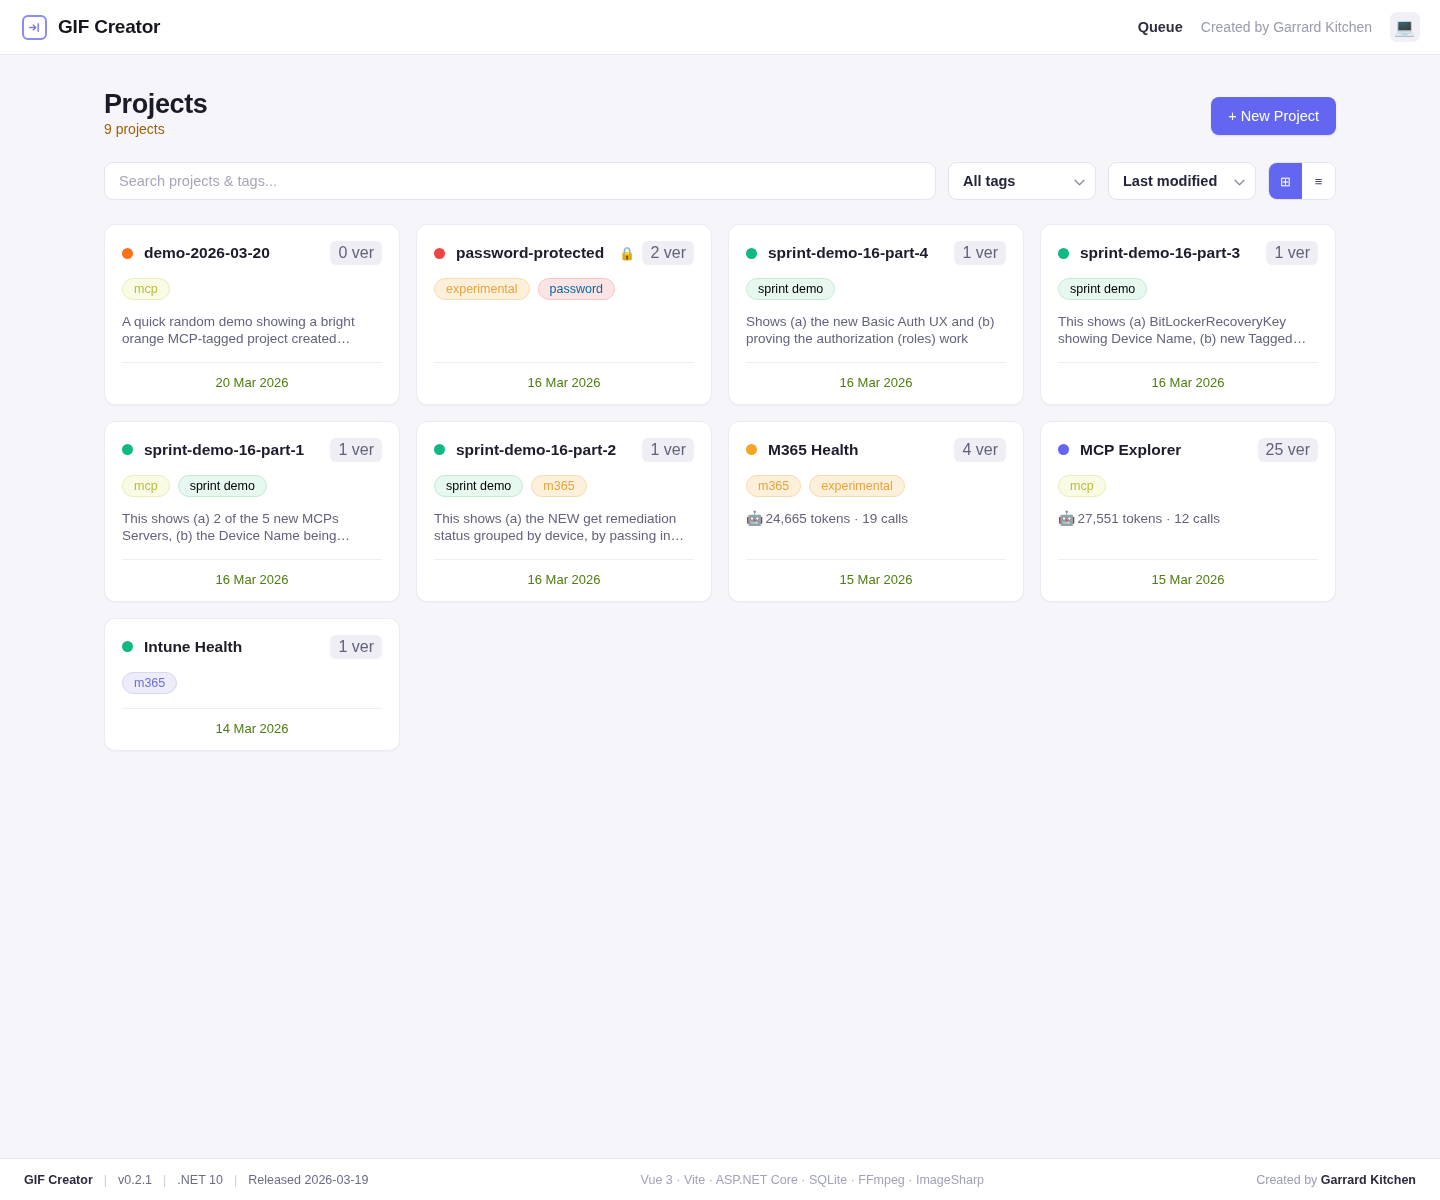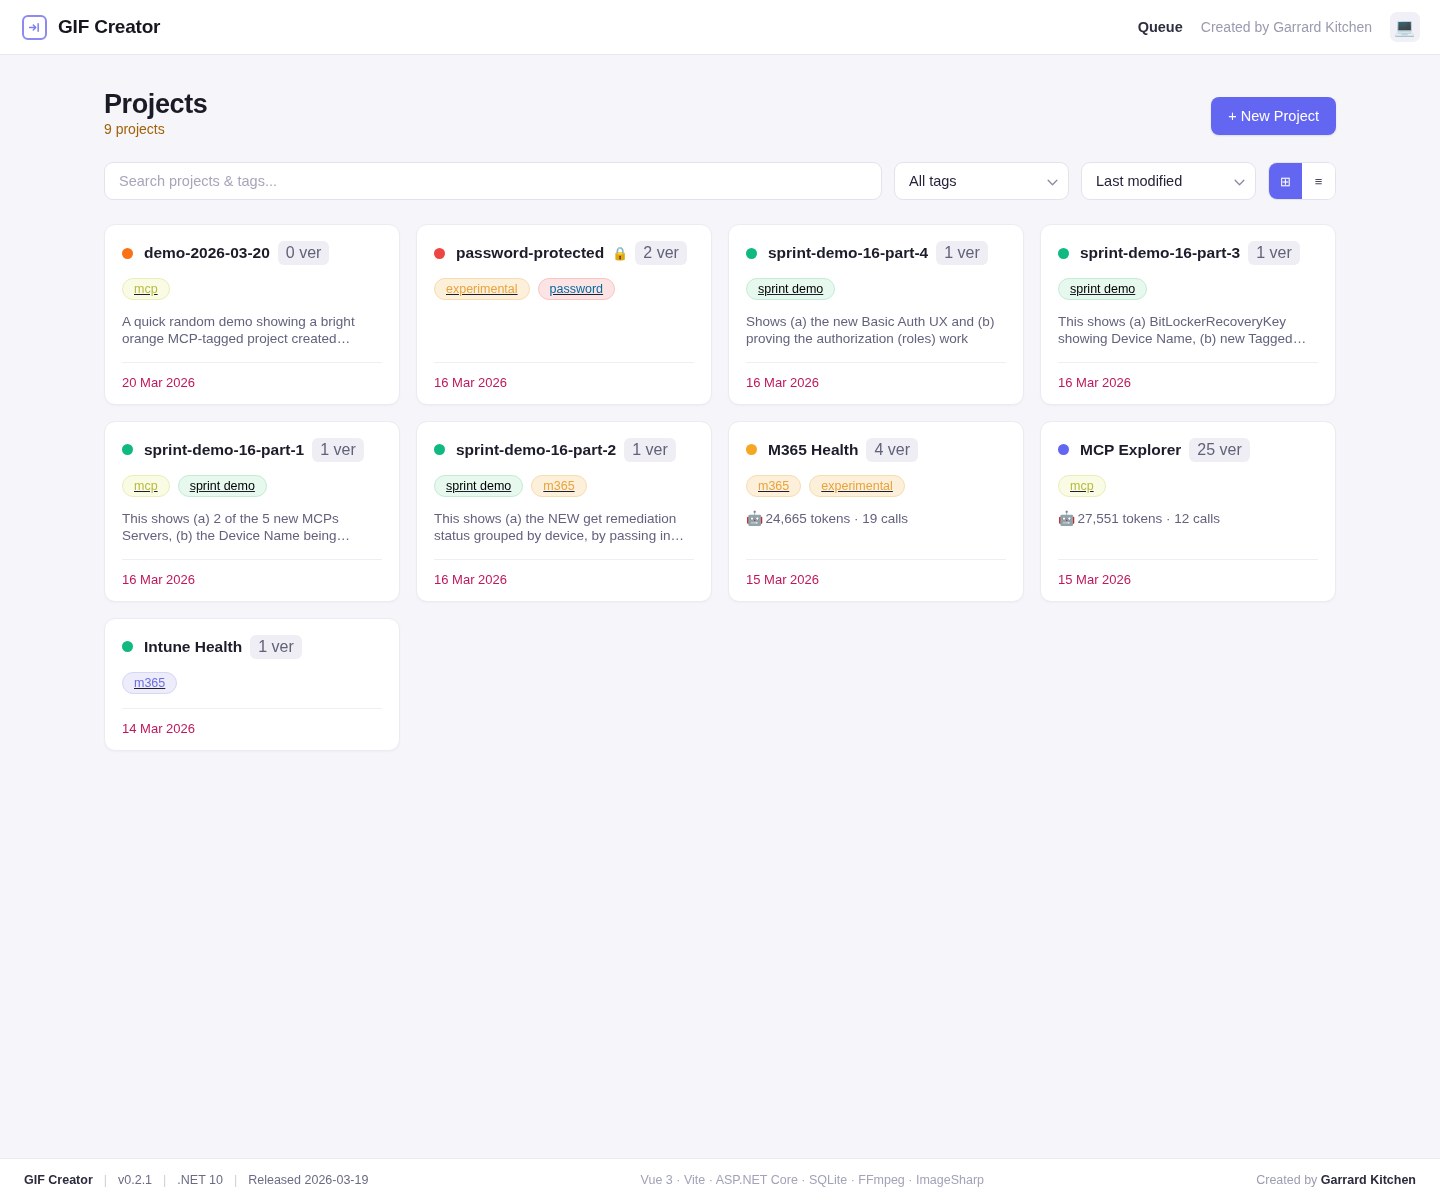--- a/index.html
+++ b/index.html
@@ -69,26 +69,26 @@
   .search-input {
     flex: 1 1 auto; height: 38px;
     border: 1px solid #e3e3ee; border-radius: 9px;
     background: #fff; padding: 0 14px;
     font-size: 14.5px; font-family: inherit; color: #2b2b3b;
     outline: none;
   }
   .search-input::placeholder { color: #a6a6ba; }
   .select-wrap { position: relative; }
   .select-box {
-    height: 38px; width: 175px;
+    height: 38px; width: 148px;
     border: 1px solid #e3e3ee; border-radius: 9px;
     background: #fff; color: #24243a;
     font-size: 14.5px; font-family: inherit;
     padding: 0 28px 0 14px;
-    display: flex; align-items: center; cursor: pointer;
+    display: flex; align-items: center; cursor: pointer; font-weight: bold;
   }
   .chev {
     position: absolute; right: 11px; top: 50%;
     transform: translateY(-50%); pointer-events: none;
     color: #8a8aa0;
   }
   .viewtoggle {
     display: flex; height: 38px; width: 68px;
     border: 1px solid #e3e3ee; border-radius: 9px; overflow: hidden;
     background: #fff;
@@ -112,36 +112,36 @@
     border: 1px solid #ebebf3;
     border-radius: 11px;
     padding: 16px 17px 14px 17px;
     min-height: 178px;
     display: flex; flex-direction: column;
     cursor: pointer;
     box-shadow: 0 1px 2px rgba(30,30,60,.03);
   }
   .card.short { min-height: 130px; }
   .card-top {
-    display: flex; align-items: center; gap: 8px;
+    display: flex; align-items: center; justify-content: space-between; 
   }
   .card-title-wrap { display: flex; align-items: center; gap: 11px; min-width: 0; }
   .dot { width: 11px; height: 11px; border-radius: 50%; flex: 0 0 auto; }
   .card-title {
     font-size: 15.5px; font-weight: bold; color: #1c1c2b;
     white-space: nowrap; overflow: hidden; text-overflow: ellipsis;
   }
   .card-top-right { display: flex; align-items: center; gap: 7px; flex: 0 0 auto; }
   .lock-icon { font-size: 13px; line-height: 1; }
   .ver-badge {
     background: #eeeef4; color: #61617a;
     font-size: 16px; border-radius: 6px;
     padding: 3px 8px; white-space: nowrap;
   }
-  .tags { display: flex; flex-wrap: wrap; gap: 8px; margin-top: 13px; text-decoration: underline; }
+  .tags { display: flex; flex-wrap: wrap; gap: 8px; margin-top: 13px; }
   .tag {
     font-size: 12.5px; padding: 3px 11px;
     border-radius: 11px; border: 1px solid transparent;
     white-space: nowrap;
   }
   .tag.mcp        { background:#fafbe4; border-color:#ecedb9; color:#b8bb3f; }
   .tag.sprintdemo { background:#e7f8ee; border-color:#c3ecd5; color:#000000; }
   .tag.m365       { background:#fdf0db; border-color:#f7dcb0; color:#e8a33c; }
   .tag.experimental { background:#fdf0db; border-color:#f7dcb0; color:#e8a33c; }
   .tag.password   { background:#fde4e4; border-color:#f8c4c4; color:#0369a1; }
@@ -155,21 +155,21 @@
     overflow: hidden;
   }
   .card-stats {
     margin-top: 14px;
     font-size: 13.5px; color: #62627d;
     display: flex; align-items: center; gap: 2px;
   }
   .stats-emoji { font-size: 14px; line-height: 1; }
   .card-spacer { flex: 1 1 auto; min-height: 10px; }
   .card-divider { border-top: 1px solid #eeeef4; margin-top: 4px; }
-  .card-date { font-size: 13px; color: #be185d; padding-top: 12px; }
+  .card-date { font-size: 13px; color: #4d7c0f; padding-top: 12px; text-align: center; }
 
   
   .footer {
     position: absolute; left: 0; right: 0; bottom: 0;
     height: 42px; background: #fff;
     border-top: 1px solid #eaeaf2;
     display: flex; align-items: center; justify-content: space-between;
     padding: 0 24px;
     font-size: 12.5px;
   }

